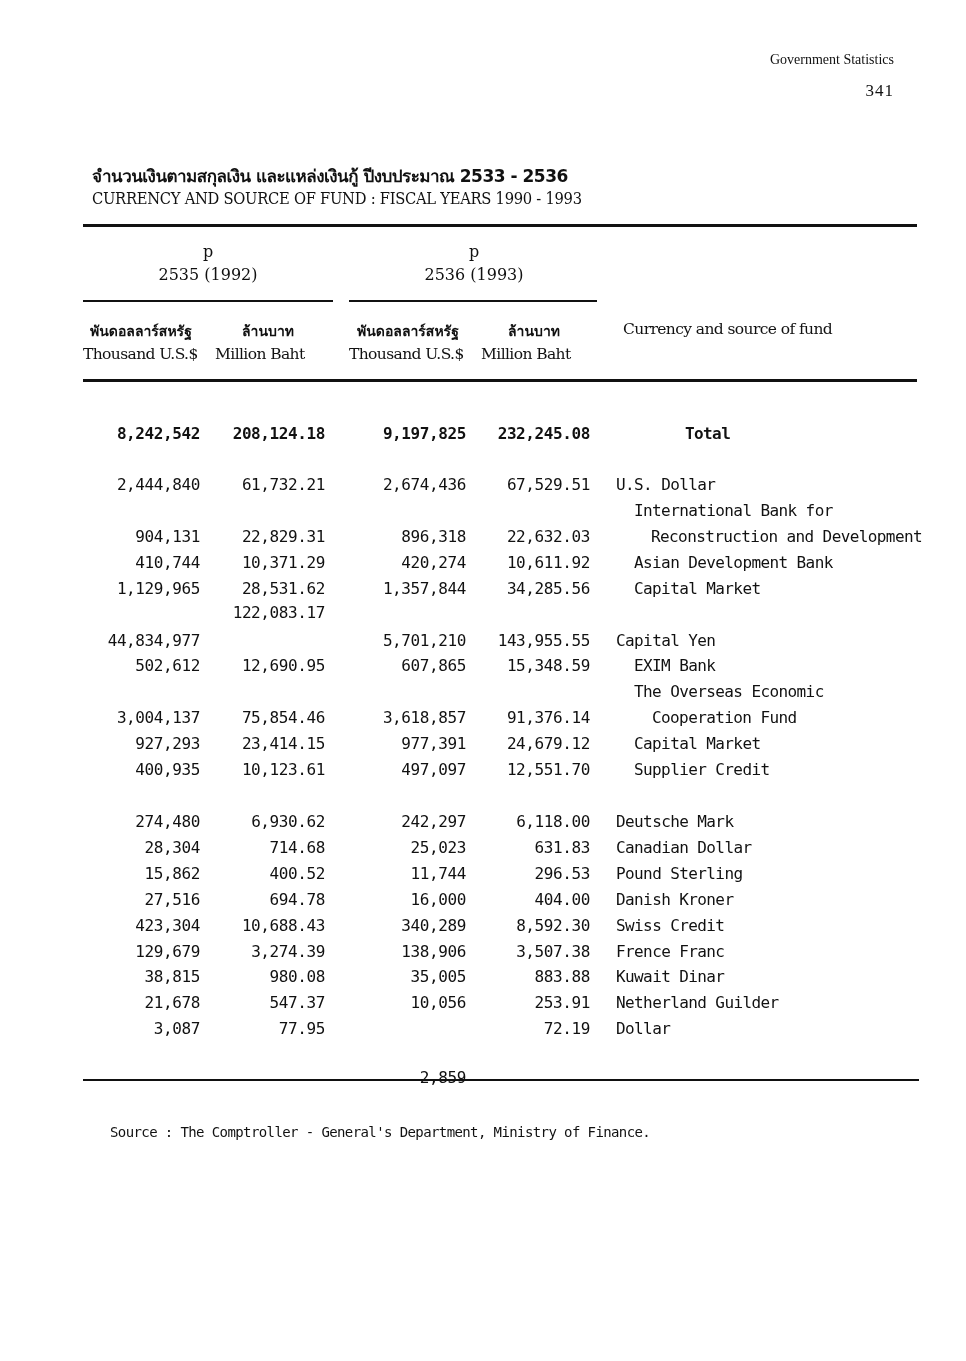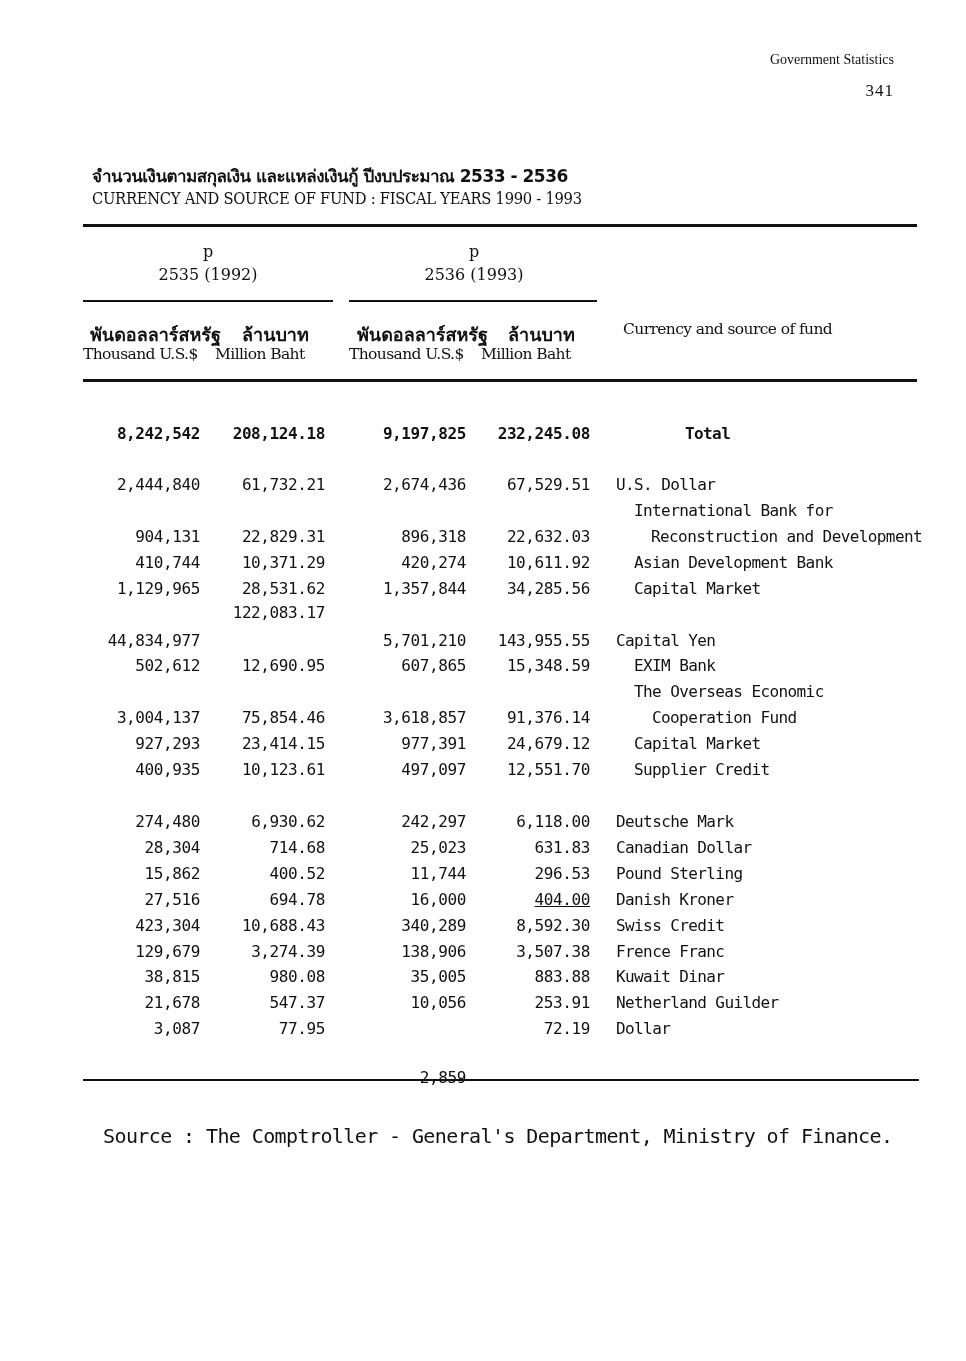--- a/index.html
+++ b/index.html
@@ -4,29 +4,29 @@
 <style>
   html, body { margin: 0; padding: 0; background: #ffffff; }
   body { width: 966px; height: 1361px; position: relative; overflow: hidden; color: #111; font-family: "DejaVu Serif", serif; }
   .abs { position: absolute; white-space: nowrap; }
   .running { right: 72px; top: 52px; font-family: "Liberation Serif", serif; font-size: 14px; }
   .pageno { right: 72px; top: 81px; font-family: "Liberation Serif", serif; font-size: 17px; letter-spacing: 1px; }
   .title-th { left: 92px; top: 162px; font-family: "DejaVu Sans", sans-serif; font-size: 17px; font-weight: bold; letter-spacing: -0.5px; }
   .title-en { left: 92px; top: 189px; font-family: "DejaVu Serif", serif; font-size: 16px; letter-spacing: -0.3px; transform: scaleX(0.92); transform-origin: left; }
   .rule { position: absolute; background: #111; }
   .hdr { font-family: "DejaVu Serif", serif; font-size: 16px; text-align: center; }
-  .th-label { font-family: "DejaVu Sans", sans-serif; font-size: 18px; font-weight: bold; }
+  .th-label { font-family: "DejaVu Sans", sans-serif; font-size: 14px; font-weight: bold; }
   .unit { font-family: "DejaVu Serif", serif; font-size: 15.5px; letter-spacing: -0.6px; }
   .num { font-family: "DejaVu Sans Mono", monospace; font-size: 16px; text-align: right; letter-spacing: -0.4px; }
   .lbl { font-family: "DejaVu Sans Mono", monospace; font-size: 16px; letter-spacing: -0.6px; }
   .c1 { right: 766px; }
   .c2 { right: 641px; }
   .c3 { right: 500px; }
   .c4 { right: 376px; }
-  .source { left: 103px; top: 1124px; font-family: "DejaVu Sans Mono", monospace; font-size: 20px; letter-spacing: -0.6px; }
+  .source { left: 110px; top: 1124px; font-family: "DejaVu Sans Mono", monospace; font-size: 14px; letter-spacing: -0.6px; }
 </style>
 </head>
 <body>
 
 <div class="abs running">Government Statistics</div>
 <div class="abs pageno">341</div>
 
 <div class="abs title-th">จำนวนเงินตามสกุลเงิน และแหล่งเงินกู้ ปีงบประมาณ 2533 - 2536</div>
 <div class="abs title-en">CURRENCY AND SOURCE OF FUND : FISCAL YEARS 1990 - 1993</div>
 
@@ -157,21 +157,21 @@
   <div class="abs num c2" style="top:864px;">400.52</div>
   <div class="abs num c3" style="top:864px;">11,744</div>
   <div class="abs num c4" style="top:864px;">296.53</div>
   <div class="abs lbl" style="left:616px; top:864px;">Pound Sterling</div>
 </div>
 
 <div>
   <div class="abs num c1" style="top:890px;">27,516</div>
   <div class="abs num c2" style="top:890px;">694.78</div>
   <div class="abs num c3" style="top:890px;">16,000</div>
-  <div class="abs num c4" style="top:890px;text-decoration:underline;">404.00</div>
+  <div class="abs num c4" style="top:890px;">404.00</div>
   <div class="abs lbl" style="left:616px; top:890px;">Danish Kroner</div>
 </div>
 
 <div>
   <div class="abs num c1" style="top:916px;">423,304</div>
   <div class="abs num c2" style="top:916px;">10,688.43</div>
   <div class="abs num c3" style="top:916px;">340,289</div>
   <div class="abs num c4" style="top:916px;">8,592.30</div>
   <div class="abs lbl" style="left:616px; top:916px;">Swiss Credit</div>
 </div>

